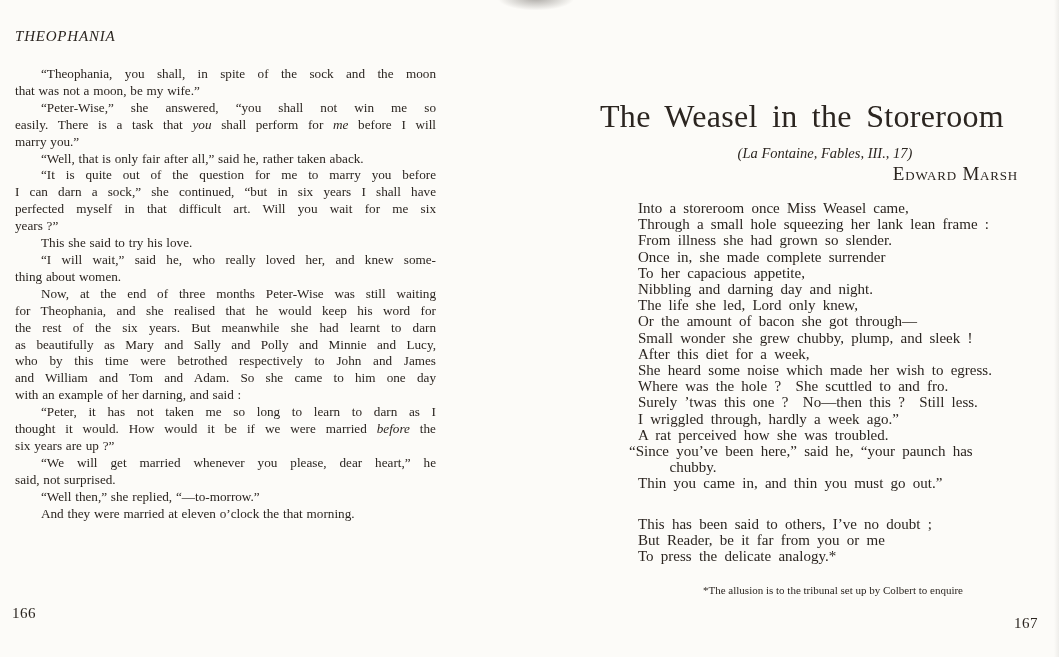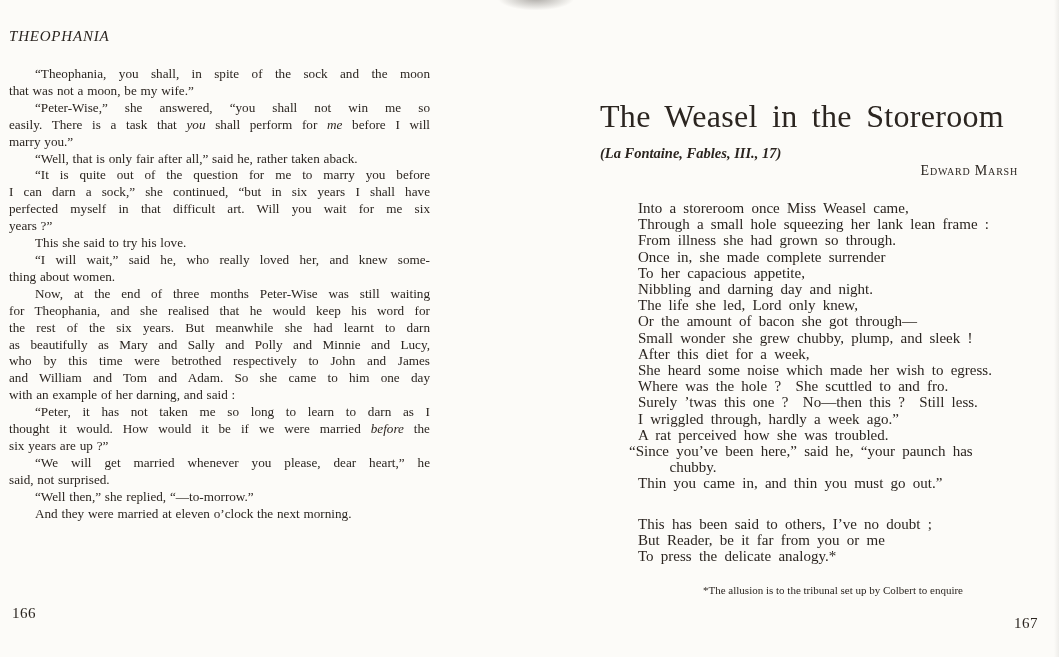--- a/index.html
+++ b/index.html
@@ -20,21 +20,21 @@
   .smudge-top {
     position: absolute; left: 496px; top: -5px; width: 80px; height: 16px;
     background: radial-gradient(ellipse at 50% 20%, rgba(75,70,64,0.45), rgba(75,70,64,0) 68%);
   }
   .edge-right {
     position: absolute; right: 0; top: 0; width: 5px; height: 100%;
     background: linear-gradient(to left, rgba(60,55,50,0.07), rgba(60,55,50,0));
   }
 
   
-  .left-page { position: absolute; left: 9px; top: 28px; width: 421px; }
+  .left-page { position: absolute; left: 15px; top: 28px; width: 421px; }
   .running-header {
     font-style: italic;
     font-size: 15px;
     letter-spacing: 0.8px;
   }
   .left-text {
     margin-top: 21px;
     font-size: 13.2px;
     line-height: 16.9px;
     word-spacing: 0.5px;
@@ -50,30 +50,29 @@
   
   .title {
     position: absolute; left: 600px; top: 98px; width: 450px;
     text-align: left;
     font-size: 32px;
     word-spacing: 6px;
     letter-spacing: 0.3px;
   }
   .source-note {
     position: absolute; left: 600px; top: 145px; width: 450px;
-    text-align: left;
+    text-align: center;
     font-style: italic;
     font-size: 14.5px;
-    font-weight: bold;
   }
   .author {
     position: absolute; left: 700px; top: 163px; width: 318px;
     text-align: right;
     font-variant: small-caps;
-    font-size: 14px;
+    font-size: 19px;
     letter-spacing: 0.8px;
   }
   .poem {
     position: absolute; left: 638px; top: 200px;
     font-size: 15px;
     line-height: 16.2px;
     word-spacing: 3.5px;
   }
   .stanza + .stanza { margin-top: 24px; }
   .vline { white-space: pre-wrap; }
@@ -135,35 +134,35 @@
           <div class="bline last">six years are up ?”</div>
         </div>
         <div>
           <div class="bline first">“We will get married whenever you please, dear heart,” he</div>
           <div class="bline last">said, not surprised.</div>
         </div>
         <div>
           <div class="bline first last">“Well then,” she replied, “—to-morrow.”</div>
         </div>
         <div>
-          <div class="bline first last">And they were married at eleven o’clock the next morning.</div>
+          <div class="bline first last">And they were married at eleven o’clock the that morning.</div>
         </div>
       </div>
   </div>
   <div class="pagenum pagenum-left">166</div>
 
   <div class="right-page">
     <div class="title">The Weasel in the Storeroom</div>
     <div class="source-note">(La Fontaine, Fables, III., 17)</div>
     <div class="author">Edward Marsh</div>
     <div class="poem">
         <div class="stanza">
           <div class="vline">Into a storeroom once Miss Weasel came,</div>
           <div class="vline">Through a small hole squeezing her lank lean frame :</div>
-          <div class="vline">From illness she had grown so through.</div>
+          <div class="vline">From illness she had grown so slender.</div>
           <div class="vline">Once in, she made complete surrender</div>
           <div class="vline">To her capacious appetite,</div>
           <div class="vline">Nibbling and darning day and night.</div>
           <div class="vline">The life she led, Lord only knew,</div>
           <div class="vline">Or the amount of bacon she got through—</div>
           <div class="vline">Small wonder she grew chubby, plump, and sleek !</div>
           <div class="vline">After this diet for a week,</div>
           <div class="vline">She heard some noise which made her wish to egress.</div>
           <div class="vline">Where was the hole ?  She scuttled to and fro.</div>
           <div class="vline">Surely ’twas this one ?  No—then this ?  Still less.</div>

